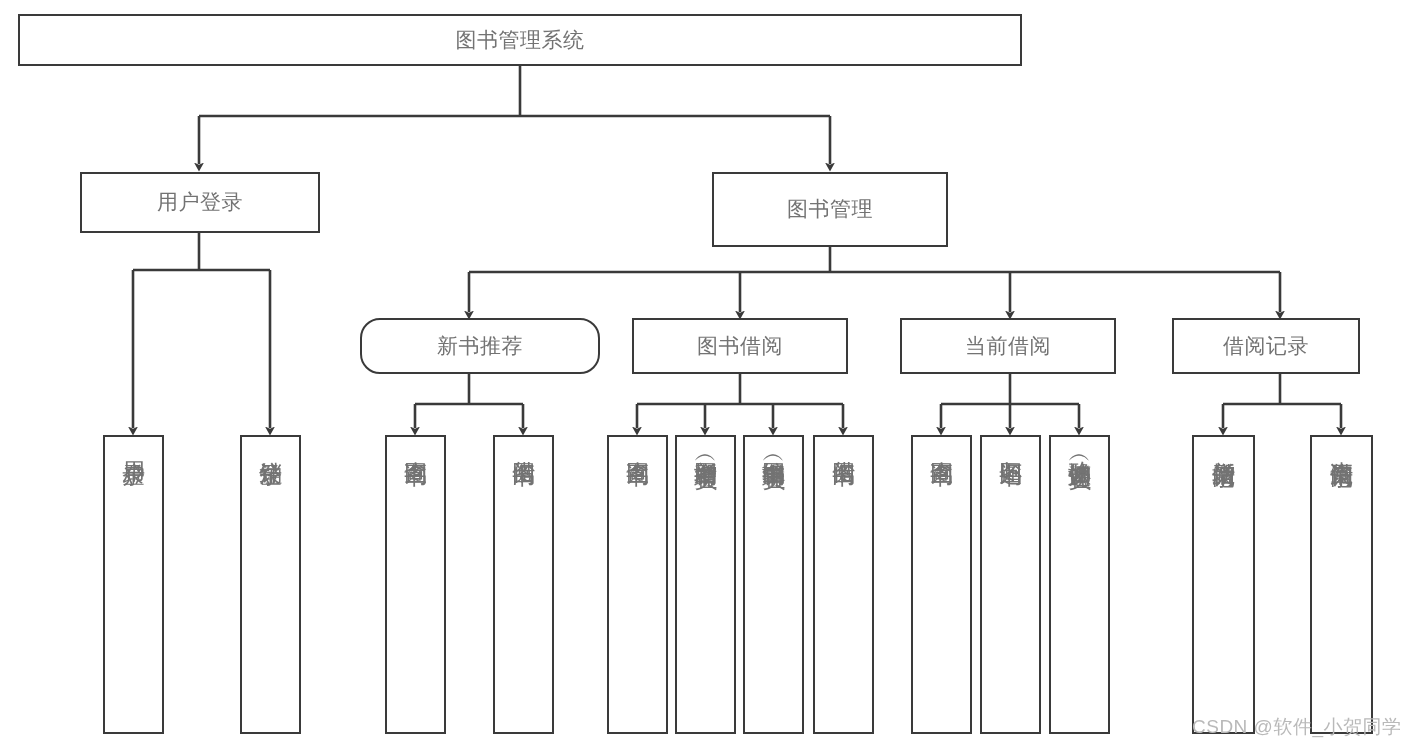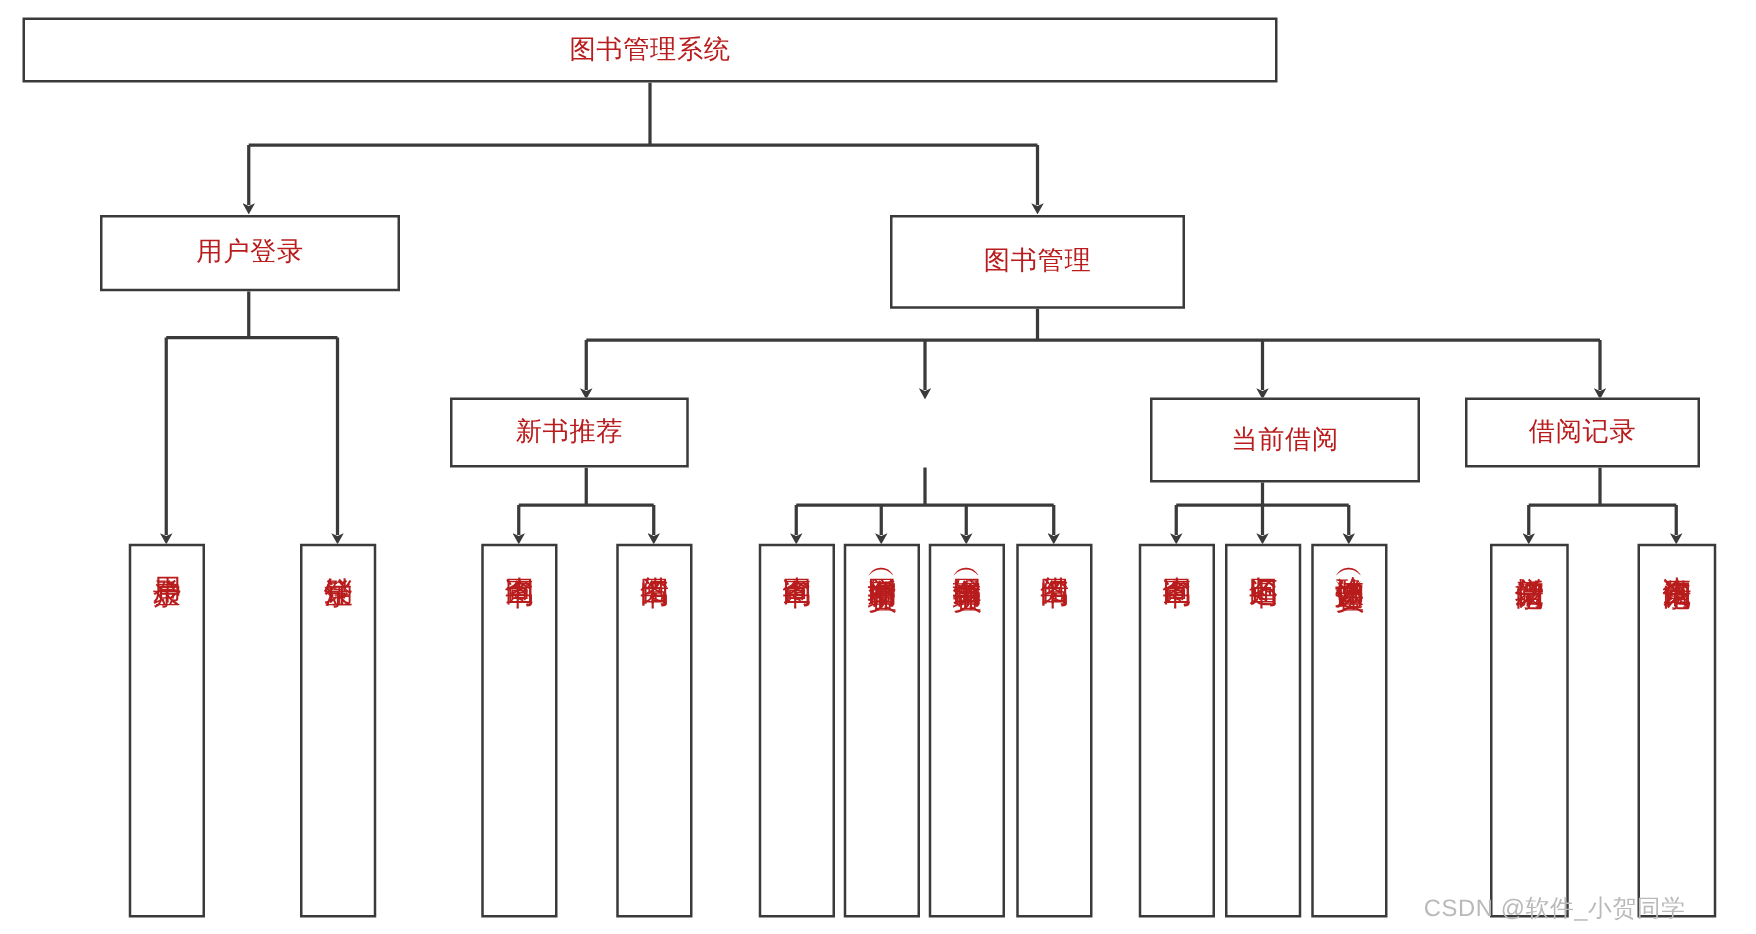--- a/index.html
+++ b/index.html
@@ -26,21 +26,21 @@
     pointer-events: none;
   }
   .node {
     position: absolute;
     box-sizing: border-box;
     background: #ffffff;
     border: 2.5px solid #3a3a3a;
     display: flex;
     align-items: center;
     justify-content: center;
-    color: #b91c1c;
+    color: #737373;
   }
   .node .label {
     display: block;
     text-align: center;
     line-height: 1.08;
     letter-spacing: 0.5px;
   }
   .node.horiz .label {
     writing-mode: horizontal-tb;
     font-size: 21px;
@@ -127,24 +127,27 @@
     <span class="label">图书管理系统</span>
   </div>
 
   <div class="node horiz" style="left:80px; top:172px; width:240px; height:61px;">
     <span class="label">用户登录</span>
   </div>
   <div class="node horiz" style="left:712px; top:172px; width:236px; height:75px;">
     <span class="label">图书管理</span>
   </div>
 
-  <div class="node horiz" style="left:360px; top:318px; width:191px; height:56px;">
+  <div class="node horiz" style="left:360px; top:318px; width:240px; height:56px;border-radius:20px;">
     <span class="label">新书推荐</span>
   </div>
-  <div class="node horiz" style="left:920px; top:318px; width:216px; height:68px;">
+  <div class="node horiz" style="left:632px; top:318px; width:216px; height:56px;">
+    <span class="label">图书借阅</span>
+  </div>
+  <div class="node horiz" style="left:900px; top:318px; width:216px; height:56px;">
     <span class="label">当前借阅</span>
   </div>
   <div class="node horiz" style="left:1172px; top:318px; width:188px; height:56px;">
     <span class="label">借阅记录</span>
   </div>
 
   <div class="node vert" style="left:103px; top:435px; width:61px; height:299px;">
     <span class="label">用户登录</span>
   </div>
   <div class="node vert" style="left:240px; top:435px; width:61px; height:299px;">
@@ -181,15 +184,15 @@
     <span class="label">确认归还（管理员）</span>
   </div>
 
   <div class="node vert" style="left:1192px; top:435px; width:63px; height:299px;">
     <span class="label">新增借阅记录</span>
   </div>
   <div class="node vert" style="left:1310px; top:435px; width:63px; height:299px;">
     <span class="label">查询借阅记录</span>
   </div>
 
-  <div class="watermark" style="left:1139px; top:714px;">CSDN @软件_小贺同学</div>
+  <div class="watermark" style="left:1192px; top:714px;">CSDN @软件_小贺同学</div>
 
 </div>
 
 </body></html>

